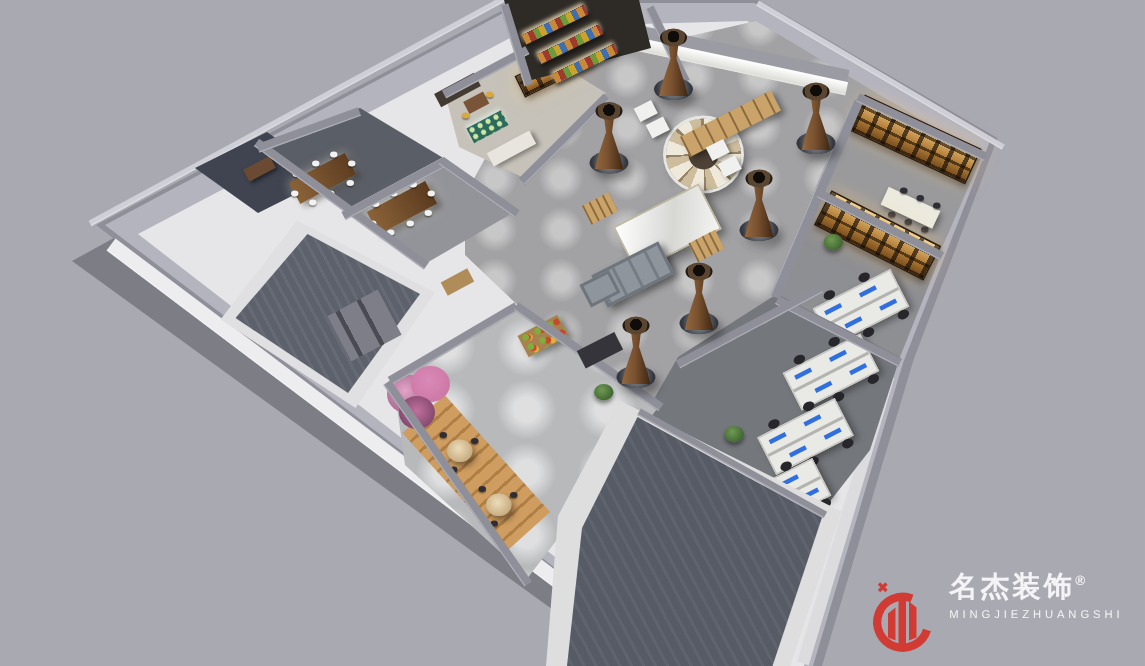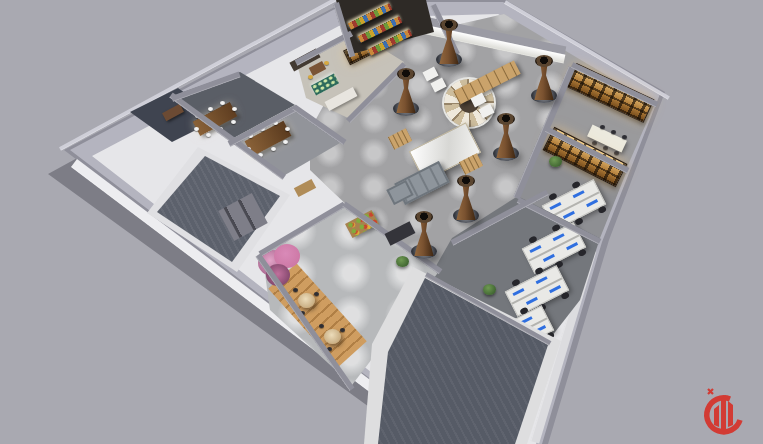--- a/index.html
+++ b/index.html
@@ -230,15 +230,19 @@
     </div>
 
   <div class="logo">
     <svg width="48" height="56" viewBox="0 0 48 56" style="flex:none;">
       <path d="M29 17 A 17 17 0 1 0 39 38" fill="none" stroke="var(--accent_red)" stroke-width="5.5"></path>
       <polygon points="13,27 18,23 18,45 13,43" fill="var(--accent_red)"></polygon>
       <polygon points="20,17 25,13 25,49 20,49" fill="var(--accent_red)"></polygon>
       <polygon points="27,19 32,23 32,43 27,45" fill="var(--accent_red)"></polygon>
       <path d="M7 7 L12 12 M12 7 L7 12" stroke="var(--accent_red)" stroke-width="2.2"></path>
     </svg>
+    <div>
+      <div class="legendtxt logo-cn"><span>名杰装饰</span><span class="reg">®</span></div>
+      <div class="legendtxt logo-en">MINGJIEZHUANGSHI</div>
+    </div>
   </div>
 
 </div>
 
 </body></html>

